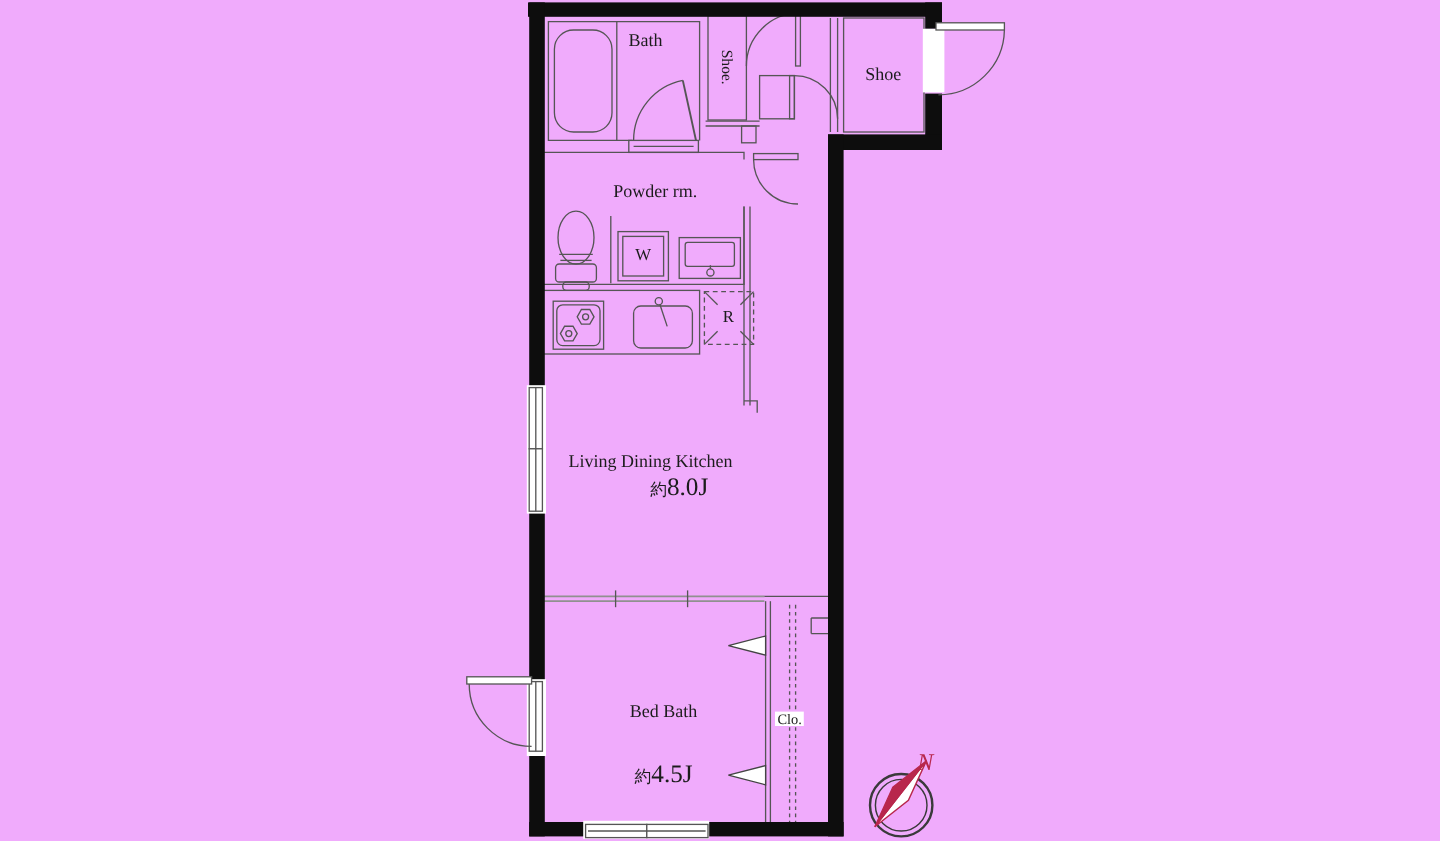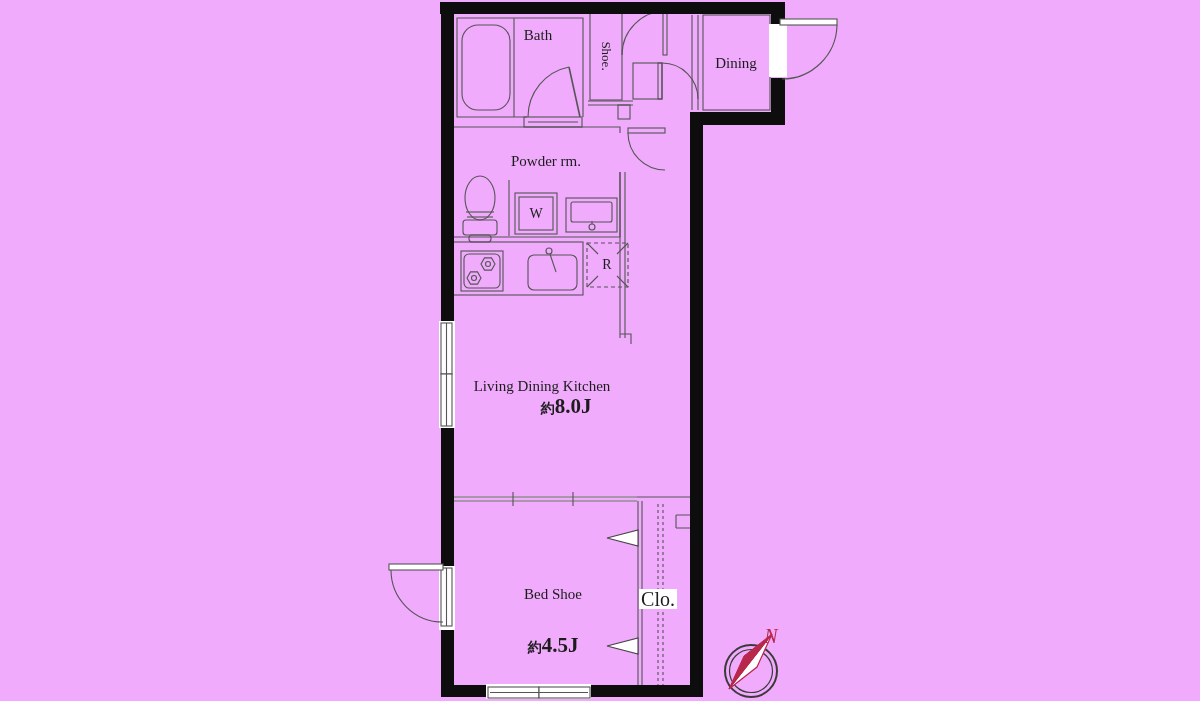--- a/index.html
+++ b/index.html
@@ -4,23 +4,23 @@
 <style>
   html,body{margin:0;padding:0;background:#ffffff;}
   #stage{position:relative;width:1200px;height:701px;background:#f0abfc;overflow:hidden;
          font-family:"Liberation Serif","DejaVu Serif",serif;}
   #plan-svg{position:absolute;left:0;top:0;width:1200px;height:701px;}
   .lbl{position:absolute;transform:translate(-50%,-50%);color:#1c1c1c;white-space:nowrap;
        font-family:"Liberation Serif","DejaVu Serif",serif;line-height:1;}
   .lbl-room{font-size:15px;}
   .lbl-small{font-size:14px;}
   .lbl-shoe{font-size:13px;transform:translate(-50%,-50%) rotate(90deg);}
-  .lbl-size{font-size:21px;font-weight:bold;}
+  .lbl-size{font-size:21px;}
   .lbl-size .pfx{font-size:14px;}
-  .lbl-clo{font-size:20px;background:#ffffff;padding:0 2px;}
+  .lbl-clo{font-size:12px;background:#ffffff;padding:0 2px;}
   .lbl-north{font-size:20px;font-style:italic;color:#b8274c;}
 </style>
 </head>
 <body>
 
 <div id="stage">
 
   <svg id="plan-svg" viewBox="0 0 1200 701">
 
     <g stroke="#555555" stroke-width="1.1" fill="none">
@@ -142,26 +142,26 @@
     <g>
       <circle cx="751" cy="671" r="26" fill="none" stroke="#3a3a3a" stroke-width="2"></circle>
       <circle cx="751" cy="671" r="21.5" fill="none" stroke="#3a3a3a" stroke-width="1.2"></circle>
       <polygon points="772,634 757,667 729,689" fill="#ffffff" stroke="#b8274c" stroke-width="1.2"></polygon>
       <polygon points="772,634 744,656 729,689" fill="#b8274c" stroke="#b8274c" stroke-width="1"></polygon>
     </g>
   </svg>
 
   <div class="lbl lbl-room" style="left:538px;top:35px;">Bath</div>
   <div class="lbl lbl-shoe" style="left:606px;top:56px;">Shoe.</div>
-  <div class="lbl lbl-room" style="left:736px;top:63px;">Dining</div>
+  <div class="lbl lbl-room" style="left:736px;top:63px;">Shoe</div>
   <div class="lbl lbl-room" style="left:546px;top:161px;text-align:right;">Powder rm.</div>
   <div class="lbl lbl-small" style="left:536px;top:214px;">W</div>
   <div class="lbl lbl-small" style="left:607px;top:265px;">R</div>
 
   <div class="lbl lbl-room" style="left:542px;top:386px;">Living Dining Kitchen</div>
   <div class="lbl lbl-size" style="left:566px;top:406px;"><span class="pfx">約</span><span>8.0J</span></div>
 
-  <div class="lbl lbl-room" style="left:553px;top:594px;">Bed Shoe</div>
+  <div class="lbl lbl-room" style="left:553px;top:594px;">Bed Bath</div>
   <div class="lbl lbl-size" style="left:553px;top:645px;"><span class="pfx">約</span><span>4.5J</span></div>
 
   <div class="lbl lbl-clo" style="left:658px;top:599px;">Clo.</div>
   <div class="lbl lbl-north" style="left:771px;top:636px;">N</div>
 </div>
 
 </body></html>

